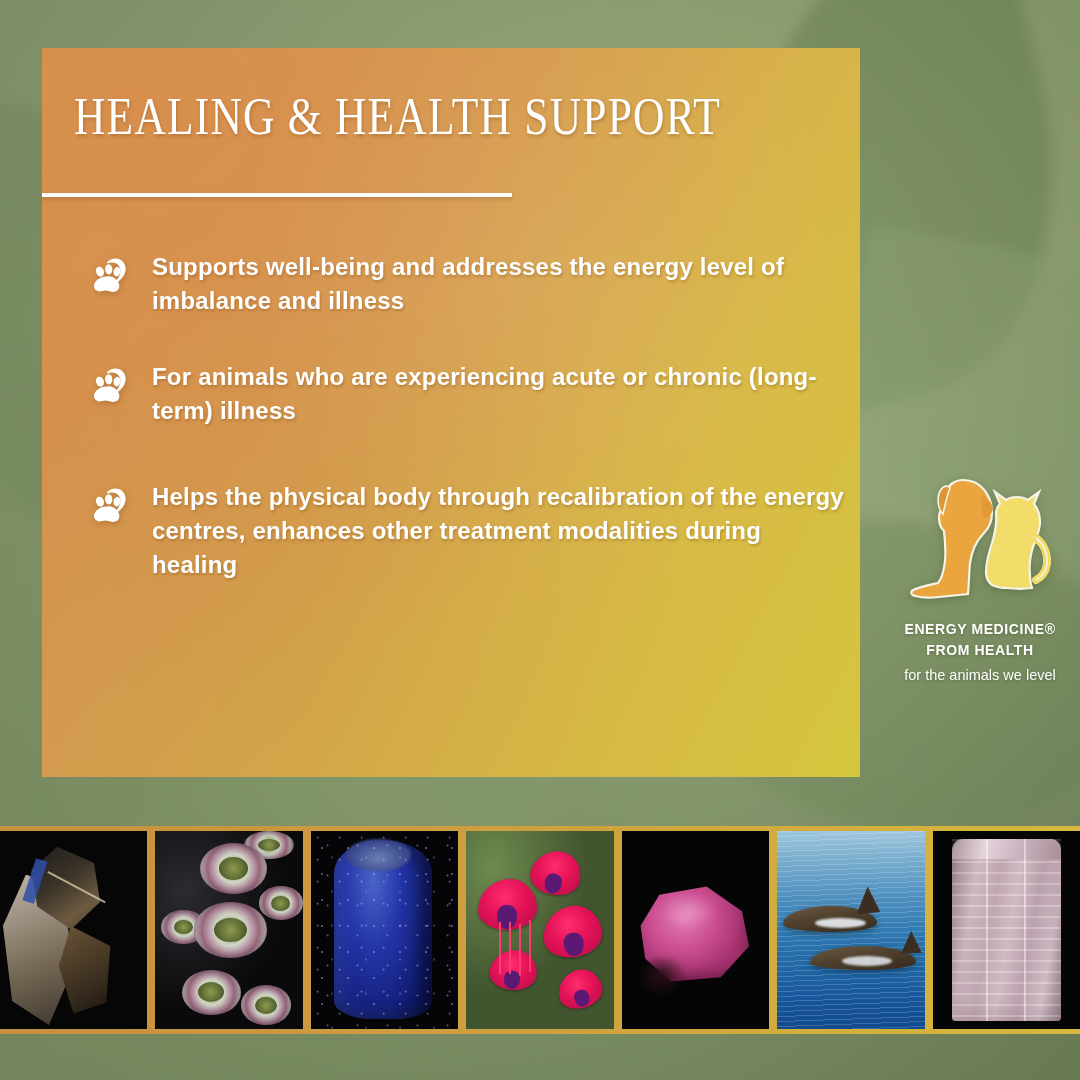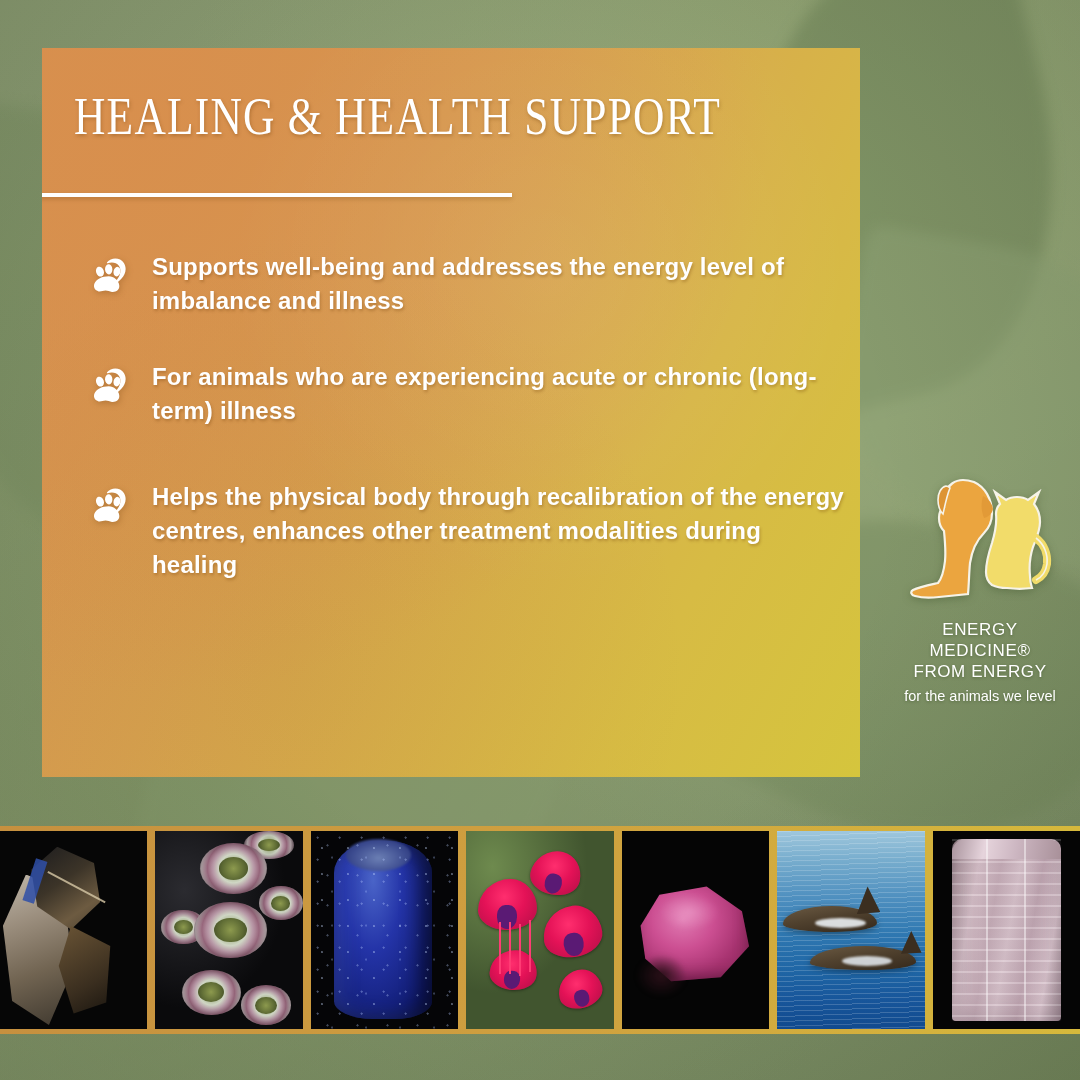--- a/index.html
+++ b/index.html
@@ -170,22 +170,22 @@
     text-align: center;
   }
   .logo-mark {
     width: 150px; height: 145px;
     margin: 0 auto 8px auto;
     filter: drop-shadow(0 2px 4px rgba(40,60,20,0.3));
   }
   .logo-mark svg { display: block; width: 150px; height: 145px; }
   .logo-line {
     color: #ffffff;
-    font-size: 17px;
-    font-weight: 400;
+    font-size: 14px;
+    font-weight: 700;
     letter-spacing: 0.6px;
     line-height: 21px;
     text-shadow: 0 1px 3px rgba(40,60,20,0.4);
   }
   .logo-tag {
     color: #ffffff;
     font-size: 14.5px;
     font-weight: 400;
     line-height: 22px;
     margin-top: 3px;
@@ -528,21 +528,21 @@
 
         <path fill="#e29a37" d="M78 30c5 2 9 7 10 13-1 5-5 8-9 9-3-7-3-15-1-22z"></path>
 
         <path fill="#f2dc6a" stroke="#f6f3e8" stroke-width="2.2" d="M95 38l-5-12 11 8c3-2 7-3 11-3 4 0 8 1 11 3l11-8-5 12c4 5 6 11 6 18 0 9-4 17-7 25-3 9-4 19-3 29 0 5 1 9 2 12-8 1-17 1-25 0-6 0-11-1-15-3-4-3-6-7-6-13 0-10 3-20 6-29 3-10 5-20 4-29 0-4 1-7 4-10z"></path>
 
         <path fill="none" stroke="#f2dc6a" stroke-width="8" stroke-linecap="round" d="M131 72c8 6 12 16 11 26-1 7-5 13-11 16"></path>
         <path fill="none" stroke="#f6f3e8" stroke-width="1.6" d="M131 72c8 6 12 16 11 26-1 7-5 13-11 16"></path>
       </svg>
     </div>
     <div class="logo-line">ENERGY MEDICINE®</div>
-    <div class="logo-line">FROM ENERGY</div>
+    <div class="logo-line">FROM HEALTH</div>
     <div class="logo-tag">for the animals we level</div>
   </div>
 
   <div class="strip">
 
     <div class="tile">
       <div class="tile-art art-quartz">
         <div class="q2"></div>
           <div class="q1"></div>
           <div class="q3"></div>

